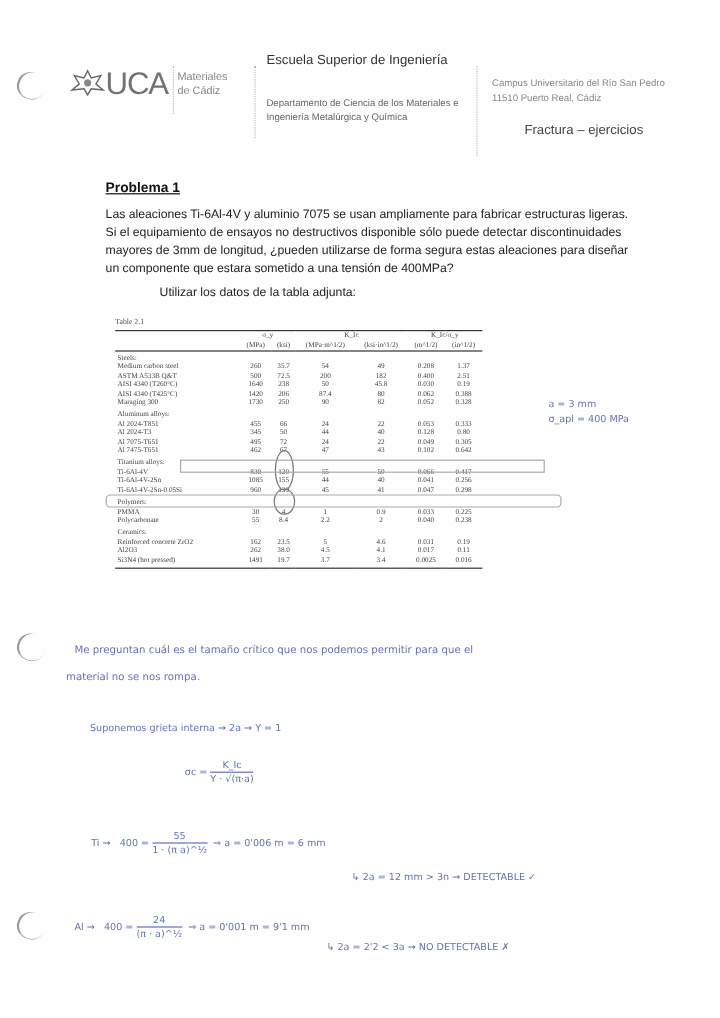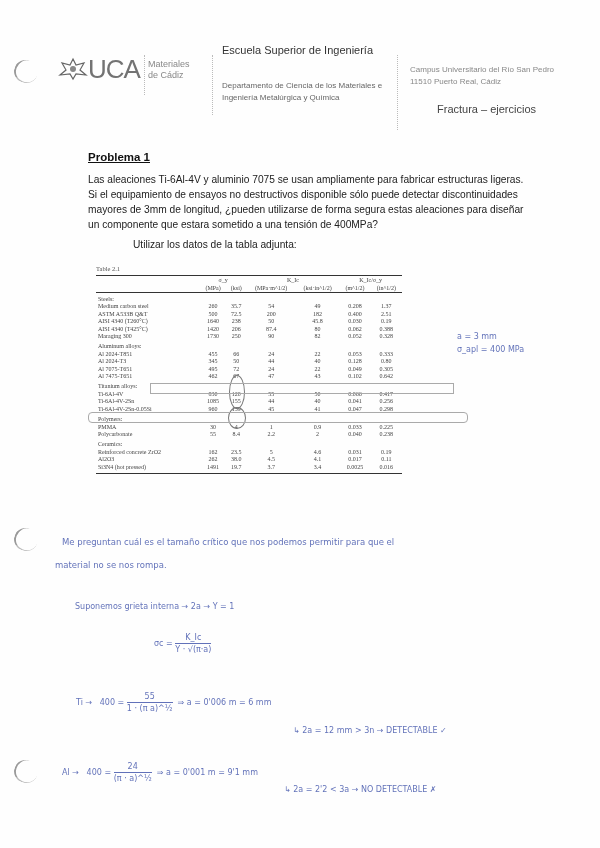--- a/index.html
+++ b/index.html
@@ -296,13 +296,13 @@
 
 <div class="hand" style="left:62px;top:762px;">
   <span>Al →</span>&nbsp;&nbsp;
   <span>400 =</span>
   <span class="frac">
     <span class="num-part">24</span>
     <span class="den-part">(π · a)^½</span>
   </span>&nbsp;
   <span>⇒  a = 0'001 m = 9'1 mm</span>
 </div>
-<div class="hand" style="left:284px;top:785px;">↳ 2a = 2'2  &lt; 3a  →  NO DETECTABLE  ✗</div>
+<div class="hand" style="left:272px;top:785px;">↳ 2a = 2'2  &lt; 3a  →  NO DETECTABLE  ✗</div>
 
 </body></html>

